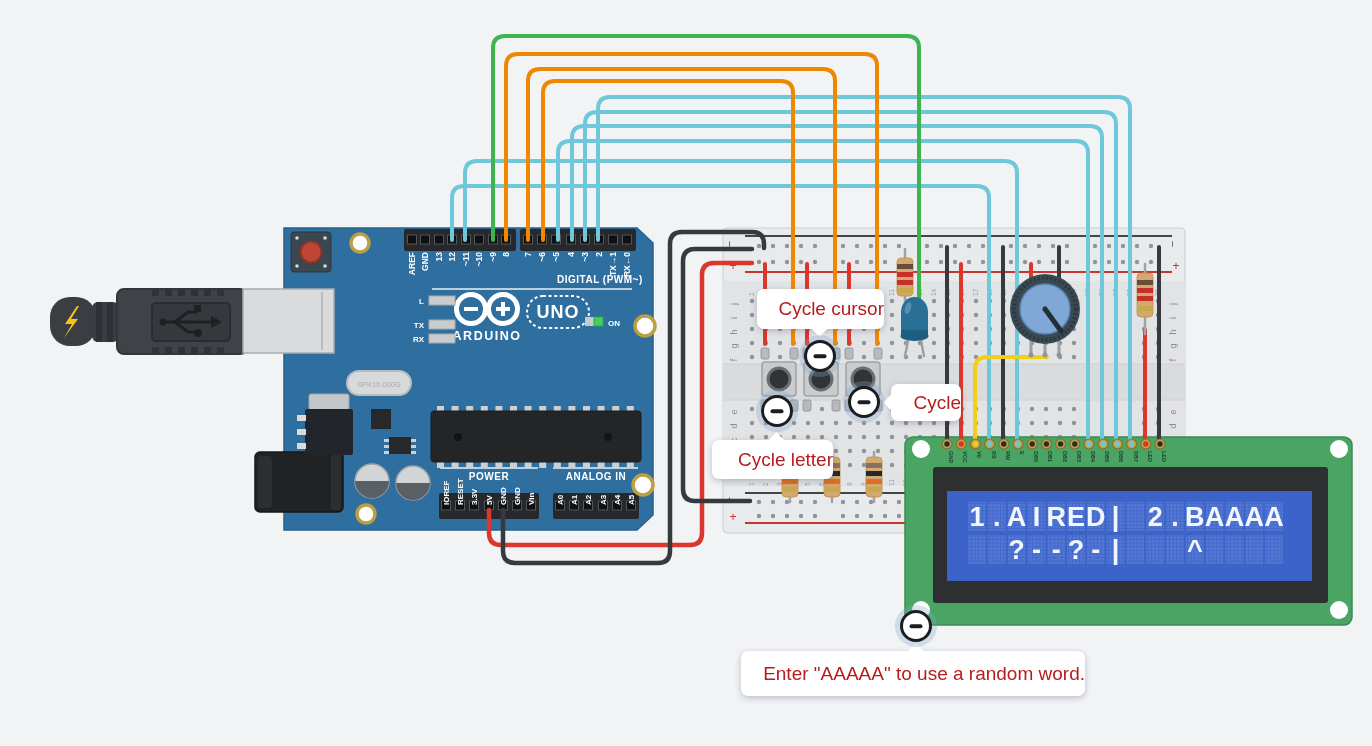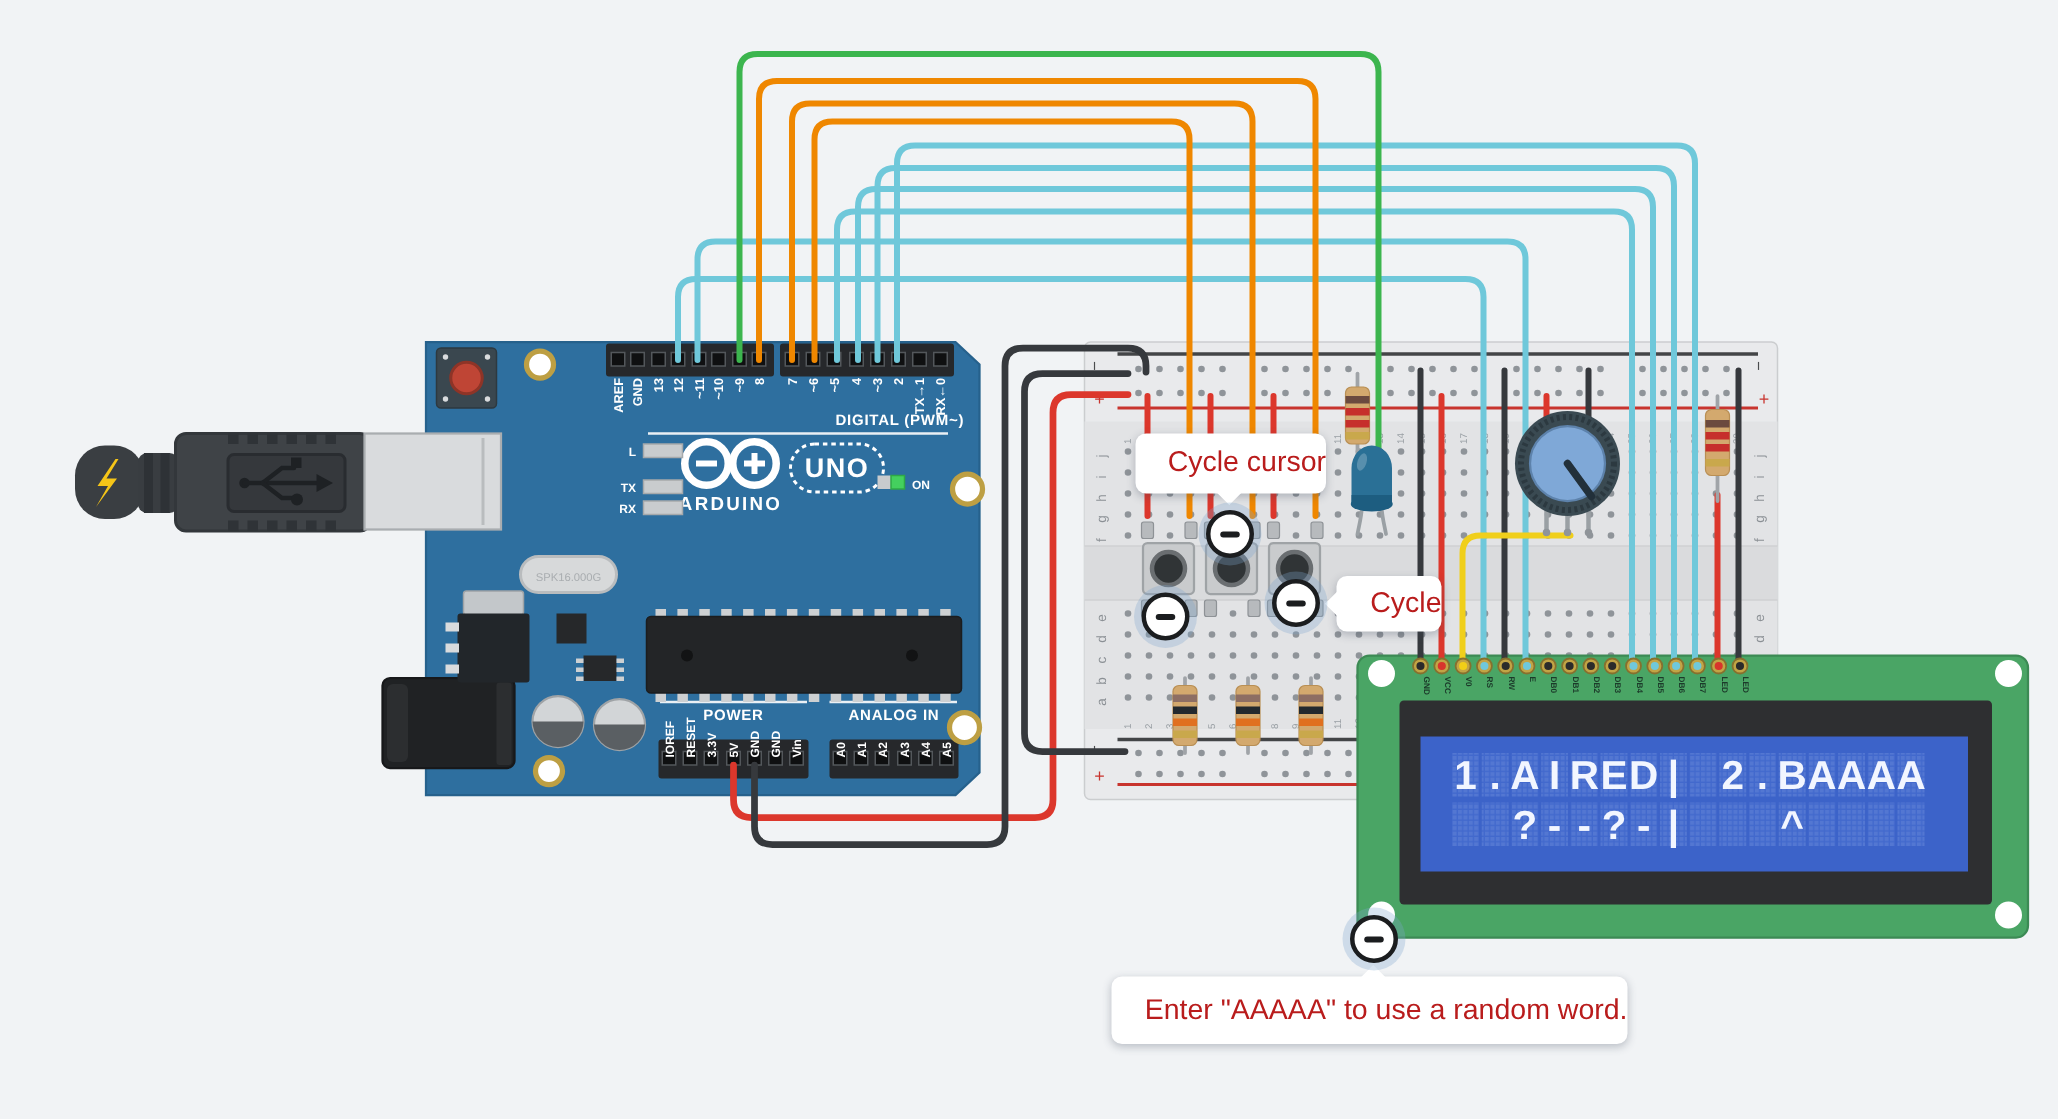--- a/index.html
+++ b/index.html
@@ -955,20 +955,24 @@
   </svg>
 
   <div class="balloon" id="b-cursor" style="left:757px;top:289px;width:127px;height:40px">
     <span>Cycle cursor</span>
     <div class="tail" style="left:56px;bottom:-5px"></div>
   </div>
   <div class="balloon" id="b-submit" style="left:891px;top:384px;width:70px;height:37px">
     <span>Cycle</span>
     <div class="tail" style="left:-5px;top:12px"></div>
   </div>
+  <div class="balloon" id="b-letter" style="left:712px;top:440px;width:121px;height:39px">
+    <span>Cycle letter</span>
+    <div class="tail" style="left:58px;top:-5px"></div>
+  </div>
   <div class="balloon" id="b-note" style="left:741px;top:651px;width:344px;height:45px">
     <span>Enter "AAAAA" to use a random word.</span>
     <div class="tail" style="left:168px;top:-5px"></div>
   </div>
 
   <div class="mbtn" style="left:804px;top:340px"></div>
   <div class="mbtn" style="left:761px;top:395px"></div>
   <div class="mbtn" style="left:848px;top:386px"></div>
   <div class="mbtn" style="left:900px;top:610px"></div>
 </div>

